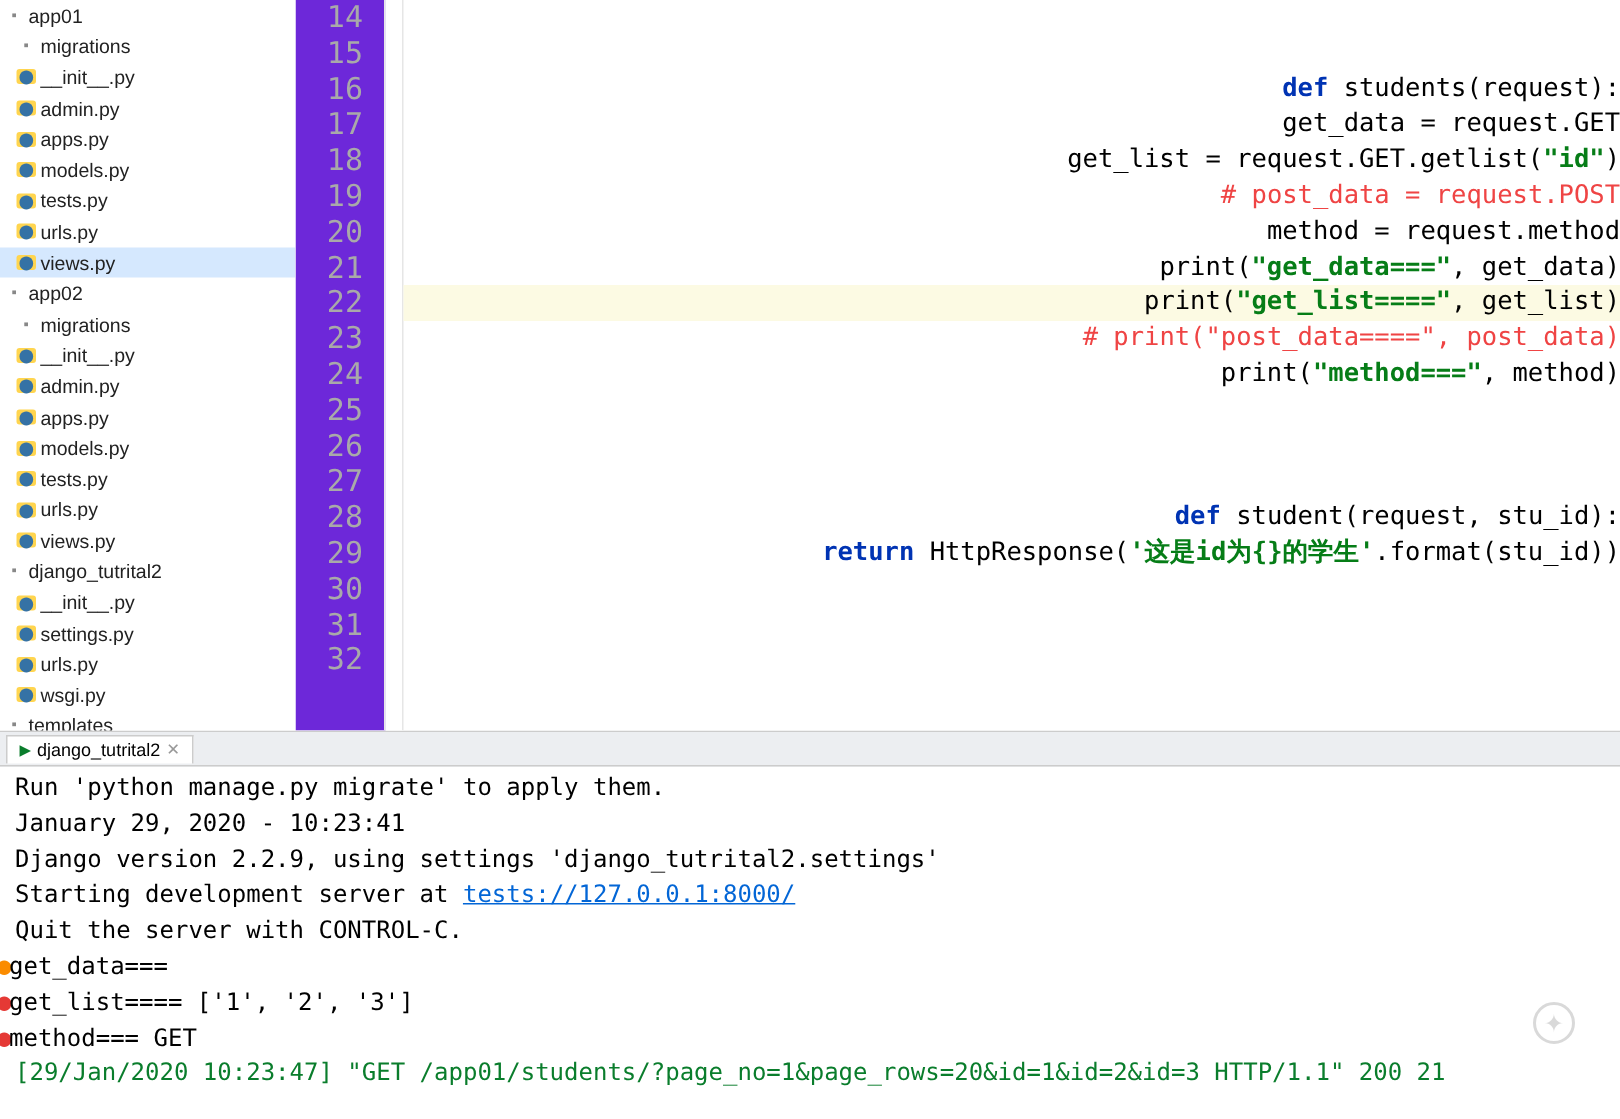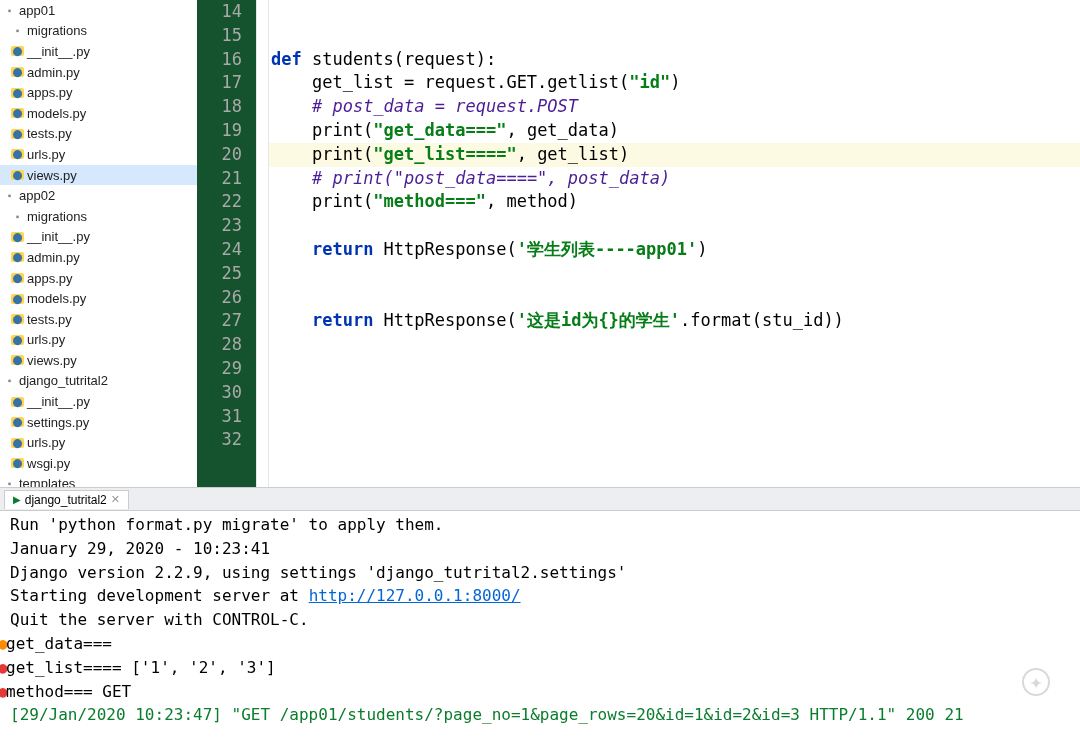--- a/index.html
+++ b/index.html
@@ -55,50 +55,51 @@
   flex-direction: column;
   background: #fff;
 }
 .code-area {
   display: flex;
   flex: 1;
   overflow: hidden;
 }
 .gutter {
   width: 60px;
-  background: #14532d;
+  background: #6d28d9;
   color: #a9a9a9;
   text-align: right;
   padding-right: 14px;
-  font-size: 17px;
+  font-size: 20px;
   border-right: 1px solid #e6e6e6;
 }
 .gutter-line {
   height: 23.8px;
   line-height: 23.8px;
 }
 .fold {
   width: 12px;
   background: #fff;
   border-right: 1px solid #e6e6e6;
 }
 .code {
   flex: 1;
   font-size: 17px;
 }
 .code-line {
   height: 23.8px;
   line-height: 23.8px;
   white-space: pre;
   padding-left: 2px;
+  text-align: right;
 }
 .code-line.hl { background: #fcfae3; }
 .kw { color: #0033b3; font-weight: bold; }
 .str { color: #067d17; font-weight: bold; }
-.com { color: #4c1d95; font-style: italic; }
+.com { color: #ef4444; }
 .breadcrumb {
   height: 22px;
   background: #f5f5f5;
   border-top: 1px solid #ddd;
   padding-left: 80px;
   line-height: 22px;
   font-size: 12px;
   color: #555;
   font-family: -apple-system, Helvetica, Arial, sans-serif;
 }
@@ -331,51 +332,53 @@
           <div class="gutter-line">29</div>
           <div class="gutter-line">30</div>
           <div class="gutter-line">31</div>
           <div class="gutter-line">32</div>
         </div>
       <div class="fold"></div>
       <div class="code" id="code">
           <div class="code-line"></div>
           <div class="code-line"></div>
           <div class="code-line"><span class="kw">def</span> students(request):</div>
+          <div class="code-line">    get_data = request.GET</div>
           <div class="code-line">    get_list = request.GET.getlist(<span class="str">"id"</span>)</div>
           <div class="code-line">    <span class="com"># post_data = request.POST</span></div>
+          <div class="code-line">    method = request.method</div>
           <div class="code-line">    print(<span class="str">"get_data==="</span>, get_data)</div>
           <div class="code-line hl">    print(<span class="str">"get_list===="</span>, get_list)</div>
           <div class="code-line">    <span class="com"># print("post_data====", post_data)</span></div>
           <div class="code-line">    print(<span class="str">"method==="</span>, method)</div>
           <div class="code-line"></div>
-          <div class="code-line">    <span class="kw">return</span> HttpResponse(<span class="str">'学生列表----app01'</span>)</div>
-          <div class="code-line"></div>
-          <div class="code-line"></div>
+          <div class="code-line"></div>
+          <div class="code-line"></div>
+          <div class="code-line"><span class="kw">def</span> student(request, stu_id):</div>
           <div class="code-line">    <span class="kw">return</span> HttpResponse(<span class="str">'这是id为{}的学生'</span>.format(stu_id))</div>
           <div class="code-line"></div>
           <div class="code-line"></div>
         </div>
     </div>
   </div>
 </div>
 
 <div class="tab-bar">
   <div class="tab">
     <span style="color:#0a7d2c;font-size:10px;">▶</span>
     <span>django_tutrital2</span>
     <span class="tab-close">✕</span>
   </div>
 </div>
 
 <div class="terminal" id="terminal">
-  <div class="term-line">Run 'python format.py migrate' to apply them.</div>
+  <div class="term-line">Run 'python manage.py migrate' to apply them.</div>
     <div class="term-line">January 29, 2020 - 10:23:41</div>
     <div class="term-line">Django version 2.2.9, using settings 'django_tutrital2.settings'</div>
-    <div class="term-line">Starting development server at <a class="term-link">http://127.0.0.1:8000/</a></div>
+    <div class="term-line">Starting development server at <a class="term-link">tests://127.0.0.1:8000/</a></div>
     <div class="term-line">Quit the server with CONTROL-C.</div>
     <div class="term-line" style="padding-left: 0px;"><span class="term-marker orange-dot">●</span>get_data=== <querydict: {'page_no':="" ['1'],="" 'page_rows':="" ['20'],="" 'id':="" ['1',="" '2',="" '3']}=""></querydict:></div>
     <div class="term-line" style="padding-left: 0px;"><span class="term-marker red-dot">●</span>get_list==== ['1', '2', '3']</div>
     <div class="term-line" style="padding-left: 0px;"><span class="term-marker red-dot">●</span>method=== GET</div>
     <div class="term-line"><span class="term-green">[29/Jan/2020 10:23:47] "GET /app01/students/?page_no=1&amp;page_rows=20&amp;id=1&amp;id=2&amp;id=3 HTTP/1.1" 200 21</span></div>
     <div class="watermark">
     <span class="wm-icon">✦</span>
   </div>
 </div>
 

